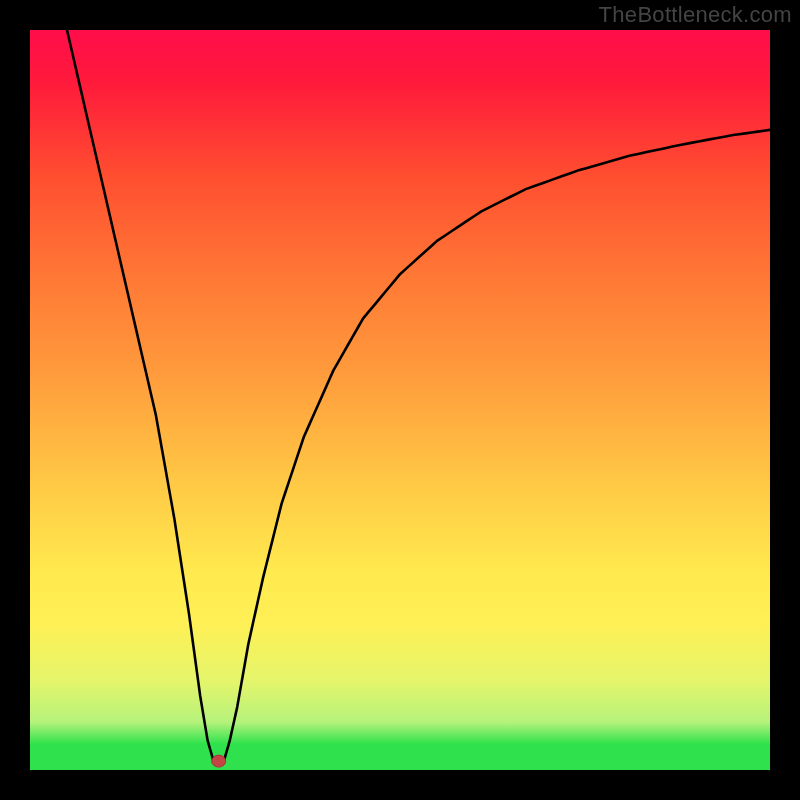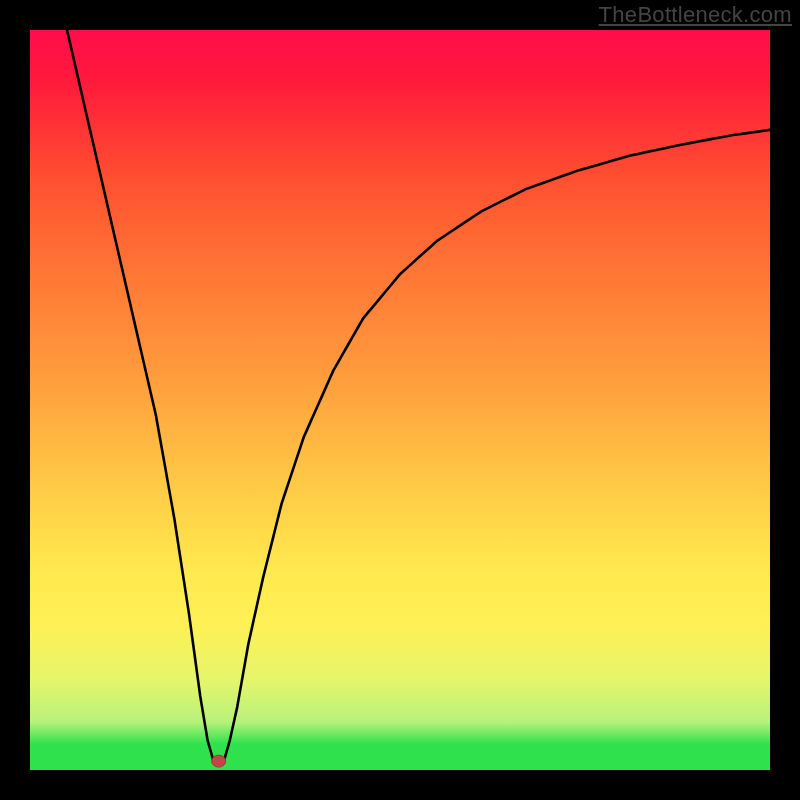--- a/index.html
+++ b/index.html
@@ -18,21 +18,20 @@
   }
   .watermark {
     position: absolute;
     top: 2px;
     right: 8px;
     color: #444;
     font-size: 22px;
     font-weight: 500;
     letter-spacing: 0.3px;
     z-index: 5;
-    text-decoration: underline;
   }
   .plot-frame {
     position: absolute;
     left: 30px;
     top: 30px;
     width: 740px;
     height: 740px;
     background: #000;
     overflow: hidden;
   }

